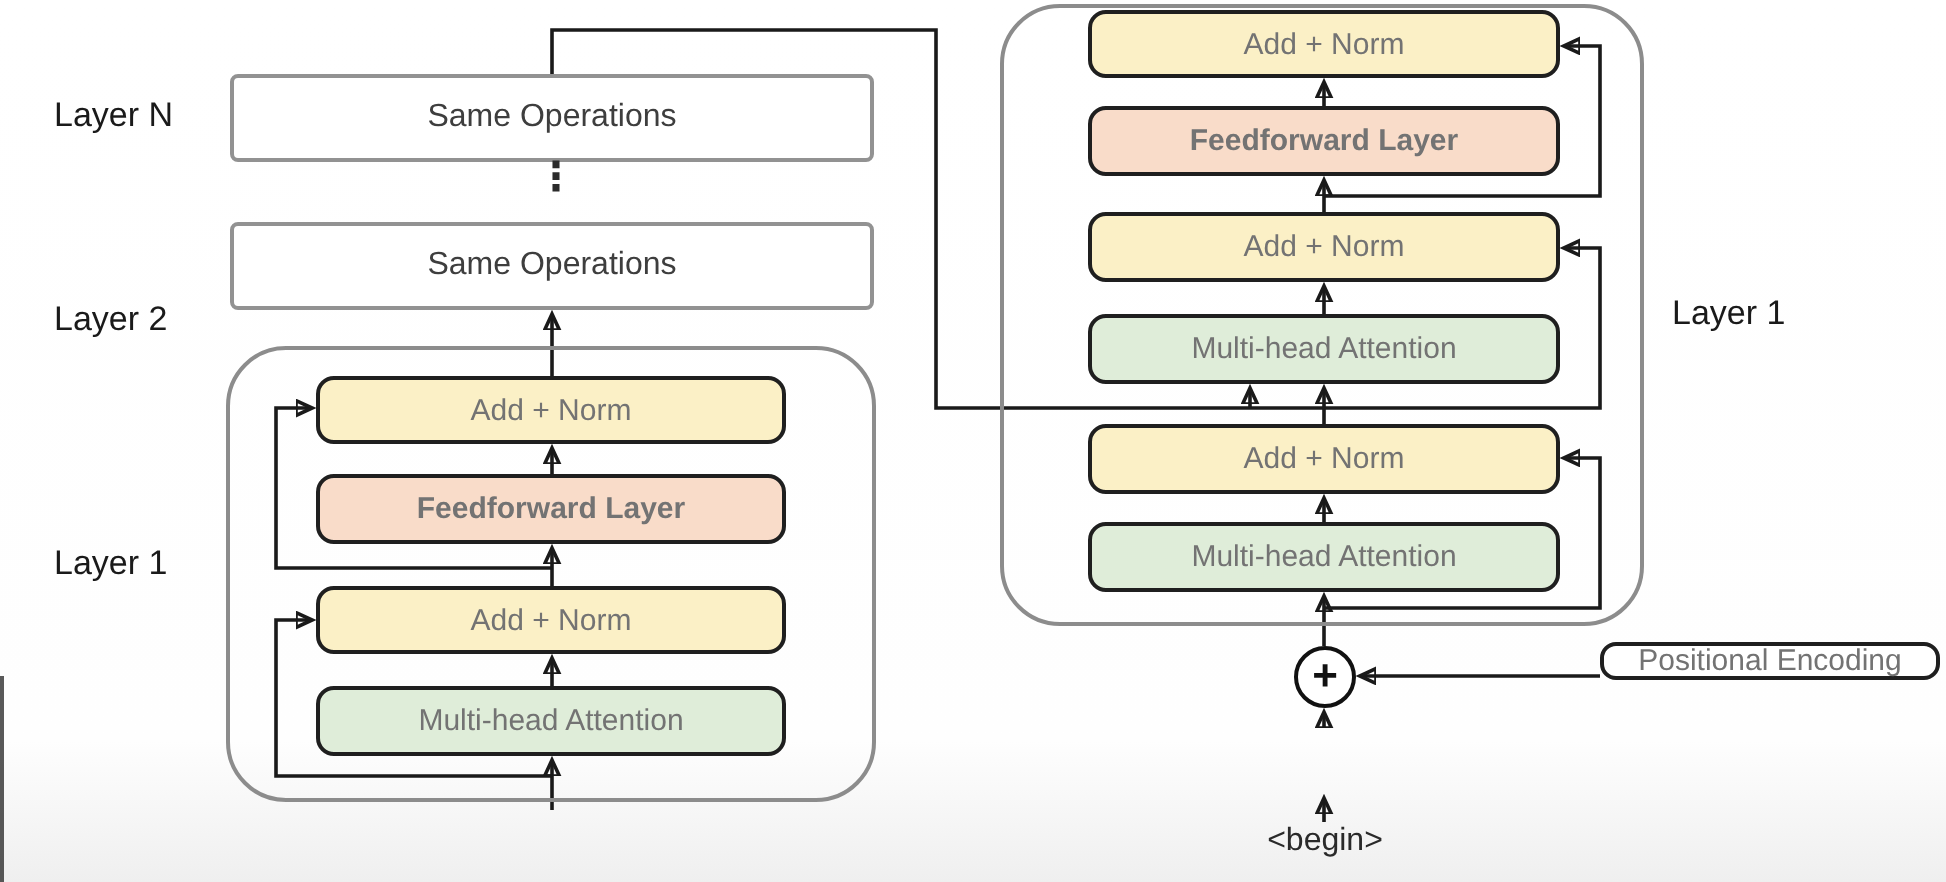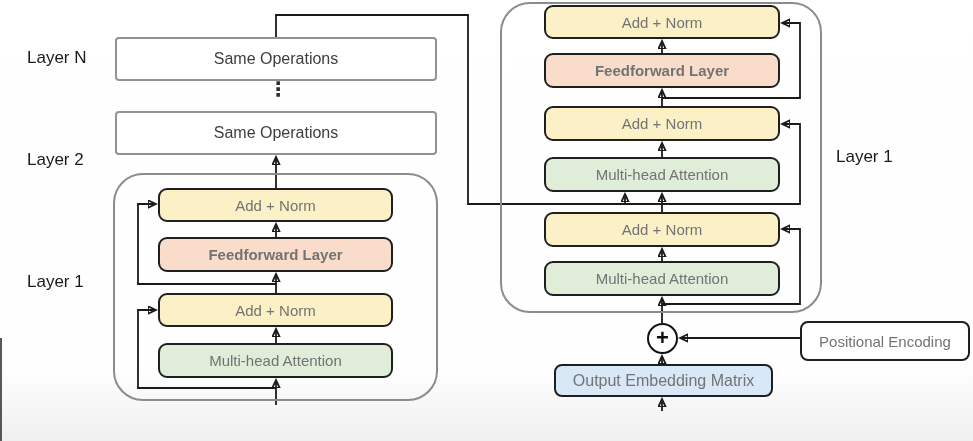--- a/index.html
+++ b/index.html
@@ -146,19 +146,19 @@
   <div class="box blk-pink" style="left:544px;top:53px;width:236px;height:35px;">Feedforward Layer</div>
   <div class="box blk-yellow" style="left:544px;top:106px;width:236px;height:35px;">Add + Norm</div>
   <div class="box blk-green" style="left:544px;top:157px;width:236px;height:35px;">Multi-head Attention</div>
   <div class="box blk-yellow" style="left:544px;top:212px;width:236px;height:35px;">Add + Norm</div>
   <div class="box blk-green" style="left:544px;top:261px;width:236px;height:35px;">Multi-head Attention</div>
 
   <div class="plus-circle" style="left:647px;top:323px;">
       <span>+</span>
     </div>
 
-  <div class="box blk-plain" style="left:800px;top:321px;width:170px;height:40px;border-radius:8px;">Positional Encoding</div>
+  <div class="box blk-plain" style="left:800px;top:321px;width:170px;height:19px;border-radius:8px;">Positional Encoding</div>
 
-  <div class="box blk-blue" style="left:554px;top:364px;width:219px;height:33px;border-width:2.5px;border-radius:8px;">Output Embedding Matrix</div>
 
+  <div class="begin-label" style="left:600px;top:412px;width:125px;">&lt;begin&gt;</div>
 
   <div class="edge-artifact"></div>
 </div>
 
 </body></html>

